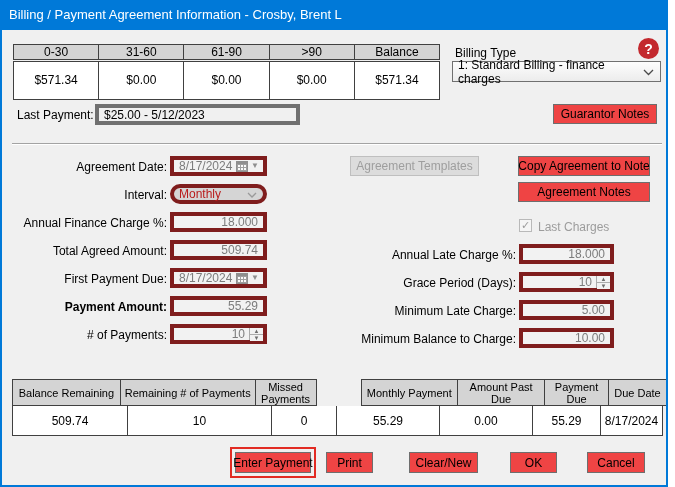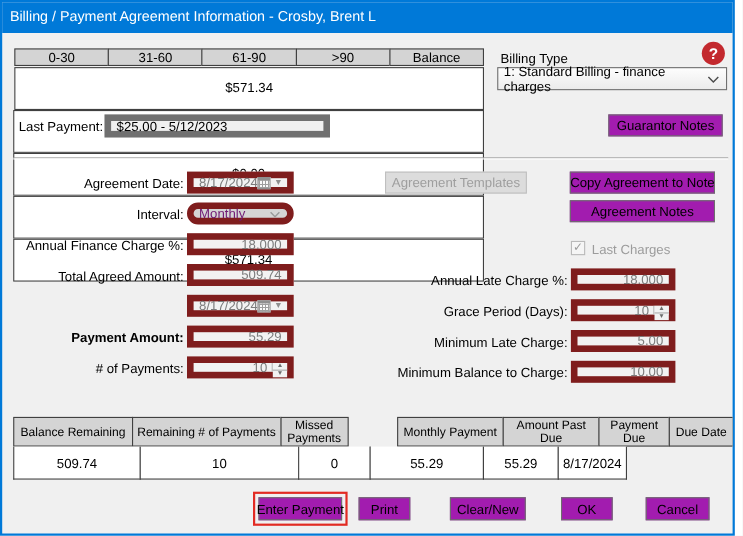--- a/index.html
+++ b/index.html
@@ -50,28 +50,28 @@
   .aging-row > div:first-child { margin-left: 0; }
 
   
   .lbl { position: absolute; font-size: 12px; color: #000; white-space: nowrap; }
   .lbl-r { text-align: right; }
   .gray { color: #9c9c9c; }
 
   .ro-field {
     position: absolute;
     background: #f2f2f2;
-    border: 6px solid #7f1d1d;
+    border: 4px solid #7f1d1d;
     color: #7c7c7c;
     font-size: 12px;
     display: flex; align-items: center;
   }
   .ro-field.num { justify-content: flex-end; padding-right: 5px; }
   .ro-field.txt-black { color: #000; border-color: #707070; padding-left: 5px; background:#f0f0f0; }
-  .ro-field.combo-dis { background: #d5d5d5; color: #701a75; padding-left: 5px; border-radius: 10px; }
+  .ro-field.combo-dis { background: #d5d5d5; color: #b91c1c; padding-left: 5px; border-radius: 10px; }
   .ro-field.date { padding-left: 5px; }
 
   .spacer { flex: 1; }
 
   .spin-box {
     width: 14px; height: 100%;
     border-left: 1px solid #ababab;
     display: flex; flex-direction: column;
   }
   .spin-btn {
@@ -97,21 +97,21 @@
     background: linear-gradient(#fdfdfd, #ececec);
     border: 1px solid #707070;
     font-size: 12px; color: #000;
     display: flex; align-items: center;
     padding-left: 5px;
   }
   .chev { margin-right: 6px; }
 
   .btn {
     position: absolute;
-    background: #a21caf;
+    background: #ef4444;
     border: 1px solid #6e6e6e;
     font-size: 12px; color: #000;
     text-align: center;
     display: flex; align-items: center; justify-content: center;
     cursor: default;
     white-space: nowrap;
   }
   .btn.disabled {
     background: #dcdcdc;
     border-color: #bfbfbf;
@@ -183,21 +183,21 @@
   <div class="titlebar">Billing / Payment Agreement Information - Crosby, Brent L</div>
 
   <div class="abs" style="left:11px; top:42px; width:427px;">
     <div class="aging-row">
       <div class="aging-hcell">0-30</div>
       <div class="aging-hcell">31-60</div>
       <div class="aging-hcell">61-90</div>
       <div class="aging-hcell">&gt;90</div>
       <div class="aging-hcell">Balance</div>
     </div>
-    <div class="aging-row" style="margin-top:1px;flex-direction:column;">
+    <div class="aging-row" style="margin-top:1px;">
       <div class="aging-vcell">$571.34</div>
       <div class="aging-vcell">$0.00</div>
       <div class="aging-vcell">$0.00</div>
       <div class="aging-vcell">$0.00</div>
       <div class="aging-vcell">$571.34</div>
     </div>
   </div>
 
   <div class="lbl" style="left:15px; top:106px;">Last Payment:</div>
   <div class="ro-field txt-black" style="left:93px; top:102px; width:205px; height:21px;">
@@ -243,20 +243,21 @@
   <div class="lbl lbl-r" style="left:10px; top:214px; width:155px;">Annual Finance Charge %:</div>
   <div class="ro-field num" style="left:168px; top:210px; width:97px; height:20px;">
     <span>18.000</span>
   </div>
 
   <div class="lbl lbl-r" style="left:10px; top:242px; width:155px;">Total Agreed Amount:</div>
   <div class="ro-field num" style="left:168px; top:238px; width:97px; height:20px;">
     <span>509.74</span>
   </div>
 
+  <div class="lbl lbl-r" style="left:10px; top:270px; width:155px;">First Payment Due:</div>
   <div class="ro-field date" style="left:168px; top:266px; width:97px; height:20px;">
     <span>8/17/2024</span>
     <span class="spacer"></span>
     <span class="cal-icon"></span>
     <span class="dd-tri">▼</span>
   </div>
 
   <div class="lbl lbl-r" style="left:10px; top:298px; width:155px;font-weight:bold;">Payment Amount:</div>
   <div class="ro-field num" style="left:168px; top:294px; width:97px; height:20px;">
     <span>55.29</span>
@@ -314,20 +315,21 @@
       <div class="sum-hcell" style="width:104px;margin-left:44px;">Monthly Payment</div>
       <div class="sum-hcell" style="width:94px;">Amount Past Due</div>
       <div class="sum-hcell" style="width:69px;">Payment Due</div>
       <div class="sum-hcell" style="width:63px;">Due Date</div>
     </div>
     <div class="sum-row">
       <div class="sum-vcell" style="width:116px;">509.74</div>
       <div class="sum-vcell" style="width:145px;">10</div>
       <div class="sum-vcell" style="width:66px;">0</div>
       <div class="sum-vcell" style="width:104px;">55.29</div>
+      <div class="sum-vcell" style="width:94px;">0.00</div>
       <div class="sum-vcell" style="width:69px;">55.29</div>
       <div class="sum-vcell" style="width:63px;">8/17/2024</div>
     </div>
   </div>
 
   <div class="btn" style="left:233px; top:450px; width:76px; height:21px;">Enter Payment</div>
   <div class="annotation" style="left:228px; top:445px; width:86px; height:31px;"></div>
   <div class="btn" style="left:324px; top:450px; width:47px; height:21px;">Print</div>
   <div class="btn" style="left:407px; top:450px; width:69px; height:21px;">Clear/New</div>
   <div class="btn" style="left:508px; top:450px; width:47px; height:21px;">OK</div>

